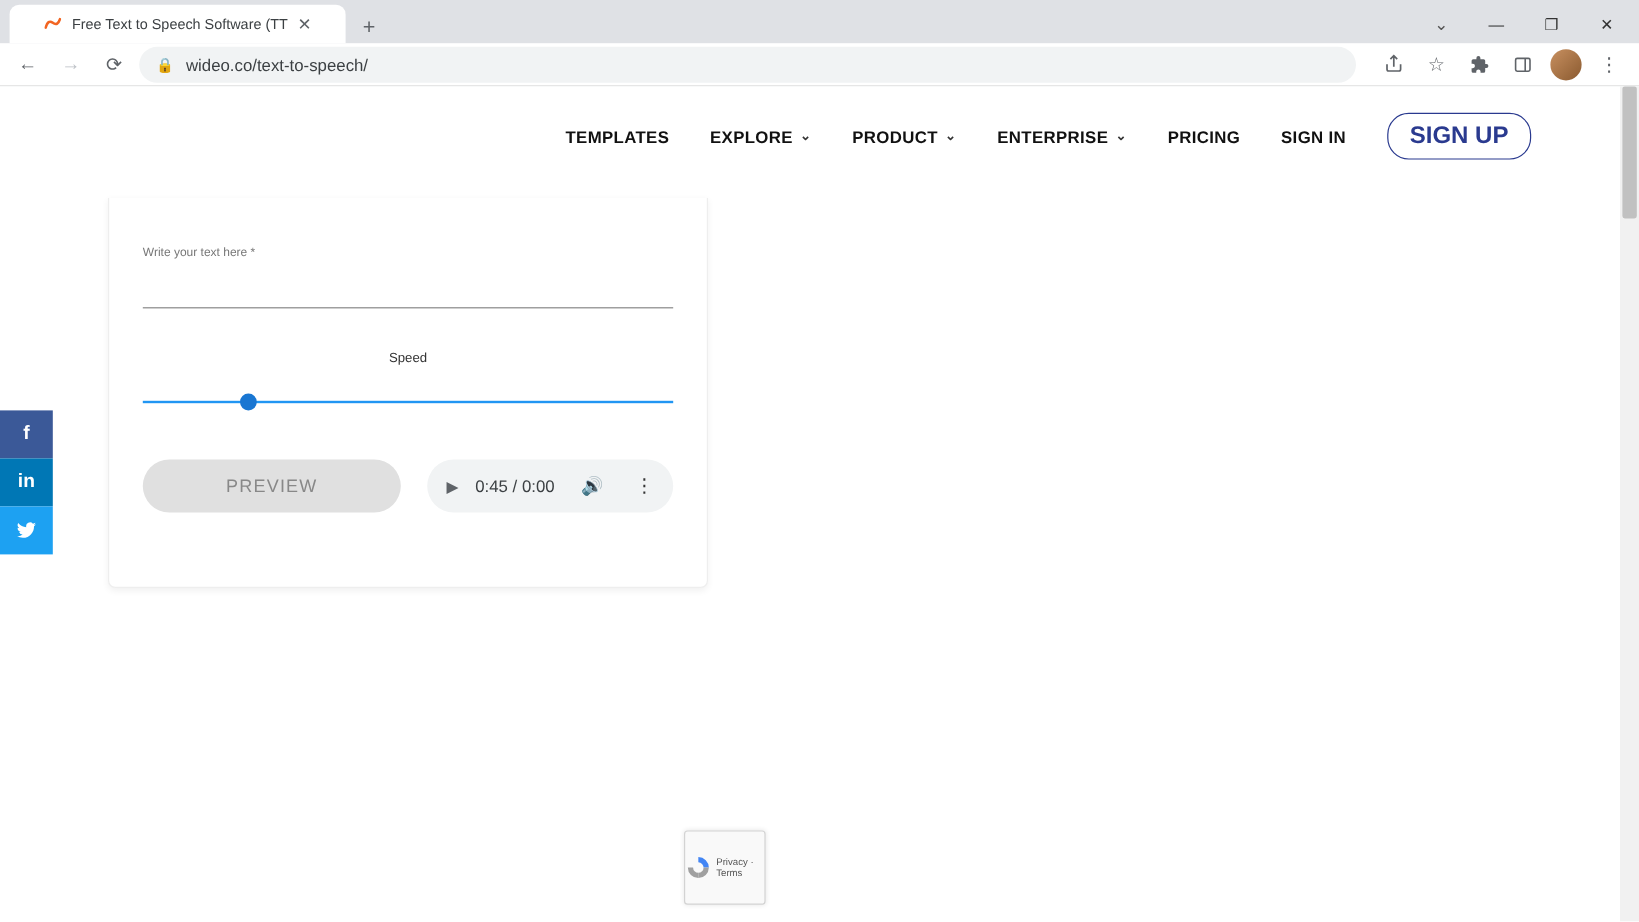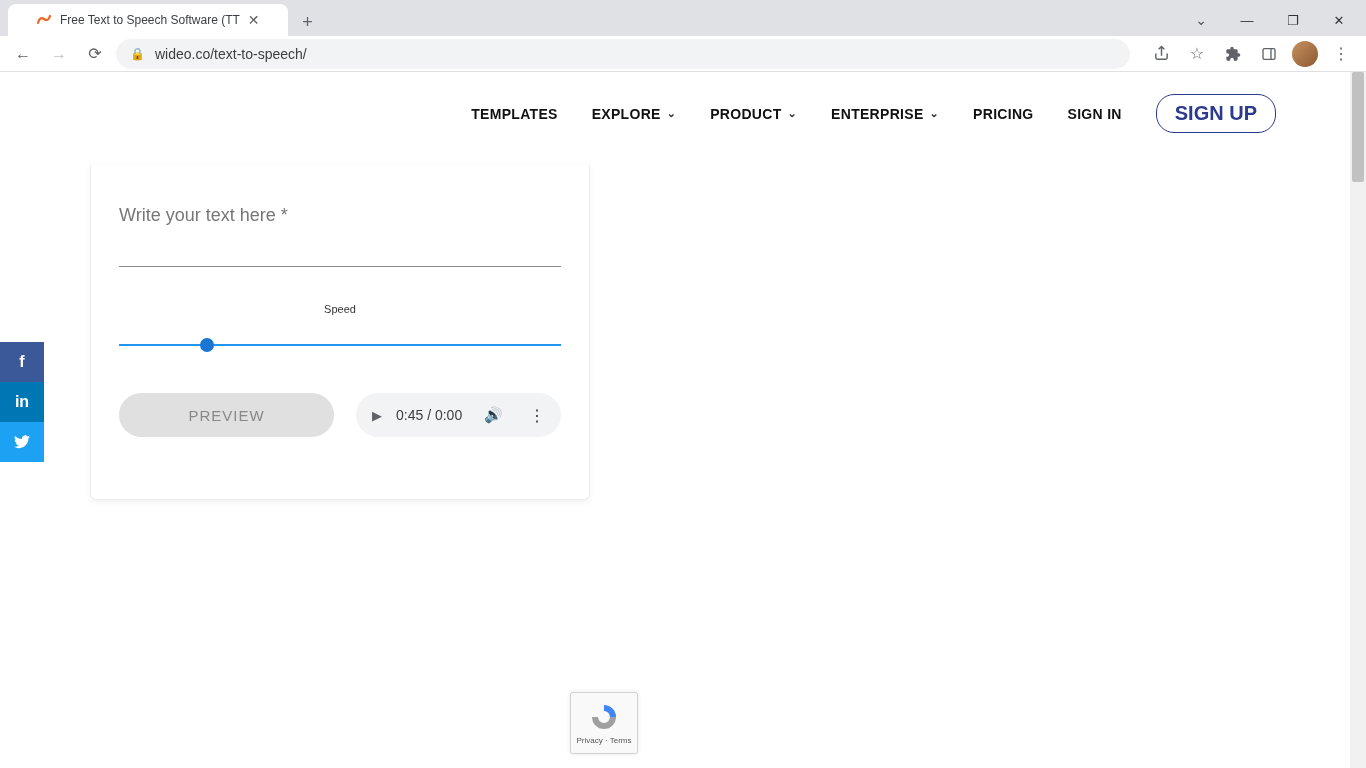--- a/index.html
+++ b/index.html
@@ -31,21 +31,21 @@
     .site-header { display: flex; align-items: center; padding: 22px 90px; gap: 30px; }
     .logo { font-family: 'Brush Script MT', cursive; font-size: 40px; font-weight: bold; color: #f26522; letter-spacing: -1px; }
     .main-nav { margin-left: auto; display: flex; gap: 34px; align-items: center; }
     .nav-link { font-size: 14px; font-weight: 600; letter-spacing: 0.3px; color: #111; cursor: pointer; display: flex; align-items: center; gap: 6px; }
     .nav-chev { font-size: 11px; color: #333; }
     .signup-btn { border: 1.5px solid #2a3a8f; color: #2a3a8f; padding: 7px 18px; border-radius: 18px; font-size: 20px; font-weight: 600; cursor: pointer; }
 
     .content { display: flex; padding: 0 90px; gap: 90px; margin-top: 10px; }
 
     .tts-card { width: 500px; background: #fff; border: 1px solid #eee; border-top: none; border-radius: 0 0 6px 6px; box-shadow: 0 2px 6px rgba(0,0,0,0.06); padding: 40px 28px 34px 28px; }
-    .text-label { font-size: 18px; color: #777; margin-bottom: 40px; display: block; }
+    .text-label { font-size: 10px; color: #777; margin-bottom: 40px; display: block; }
     .text-input-line { border-bottom: 1px solid #888; margin-bottom: 36px; }
     .voice-row { display: flex; justify-content: space-between; align-items: center; border-bottom: 1px solid #888; padding-bottom: 8px; margin-bottom: 28px; cursor: pointer; }
     .voice-label { font-size: 16px; color: #555; }
     .speed-label { text-align: center; font-size: 11px; color: #333; margin-bottom: 20px; }
     .slider-wrap { position: relative; height: 20px; margin-bottom: 38px; }
     .slider-track { position: absolute; top: 9px; left: 0; right: 0; height: 2px; background: #2196f3; }
     .slider-thumb { position: absolute; top: 3px; left: 20%; width: 14px; height: 14px; border-radius: 50%; background: #1976d2; transform: translateX(-50%); cursor: pointer; }
 
     .row-2 { display: flex; gap: 22px; margin-bottom: 28px; align-items: center; }
     .preview-btn { flex: 0 0 215px; height: 44px; background: #e0e0e0; color: #888; border-radius: 22px; display: flex; align-items: center; justify-content: center; font-size: 15px; font-weight: 500; letter-spacing: 1px; cursor: pointer; }
@@ -60,21 +60,21 @@
     .hero-sub { font-size: 22px; line-height: 1.6; color: #8a8a8a; max-width: 520px; }
 
     
     .social-rail { position: absolute; left: 0; top: 270px; display: flex; flex-direction: column; }
     .social-btn { width: 44px; height: 40px; display: flex; align-items: center; justify-content: center; color: #fff; font-size: 16px; font-weight: bold; cursor: pointer; }
     .fb { background: #3b5998; }
     .li { background: #0077b5; }
     .tw { background: #1da1f2; }
 
     
-    .recaptcha { position: absolute; left: 570px; top: 620px; width: 68px; height: 62px; border: 1px solid #d3d3d3; border-radius: 3px; background: #f9f9f9; box-shadow: 0 0 4px rgba(0,0,0,0.1); display: flex; flex-direction: column; align-items: center; justify-content: center; gap: 4px; }
+    .recaptcha { position: absolute; left: 570px; top: 620px; width: 68px; height: 62px; border: 1px solid #d3d3d3; border-radius: 3px; background: #f9f9f9; box-shadow: 0 0 4px rgba(0,0,0,0.1); display: flex; flex-direction: row; align-items: center; justify-content: center; gap: 4px; }
     .recaptcha-logo { width: 30px; height: 30px; }
     .recaptcha-text { font-size: 8px; color: #555; }
 
     
     .scrollbar-track { position: absolute; right: 0; top: 0; bottom: 0; width: 16px; background: #f1f1f1; }
     .scrollbar-thumb { position: absolute; right: 2px; top: 0; width: 12px; height: 110px; background: #c1c1c1; border-radius: 2px; }
   </style>
 </head>
 <body>
 

